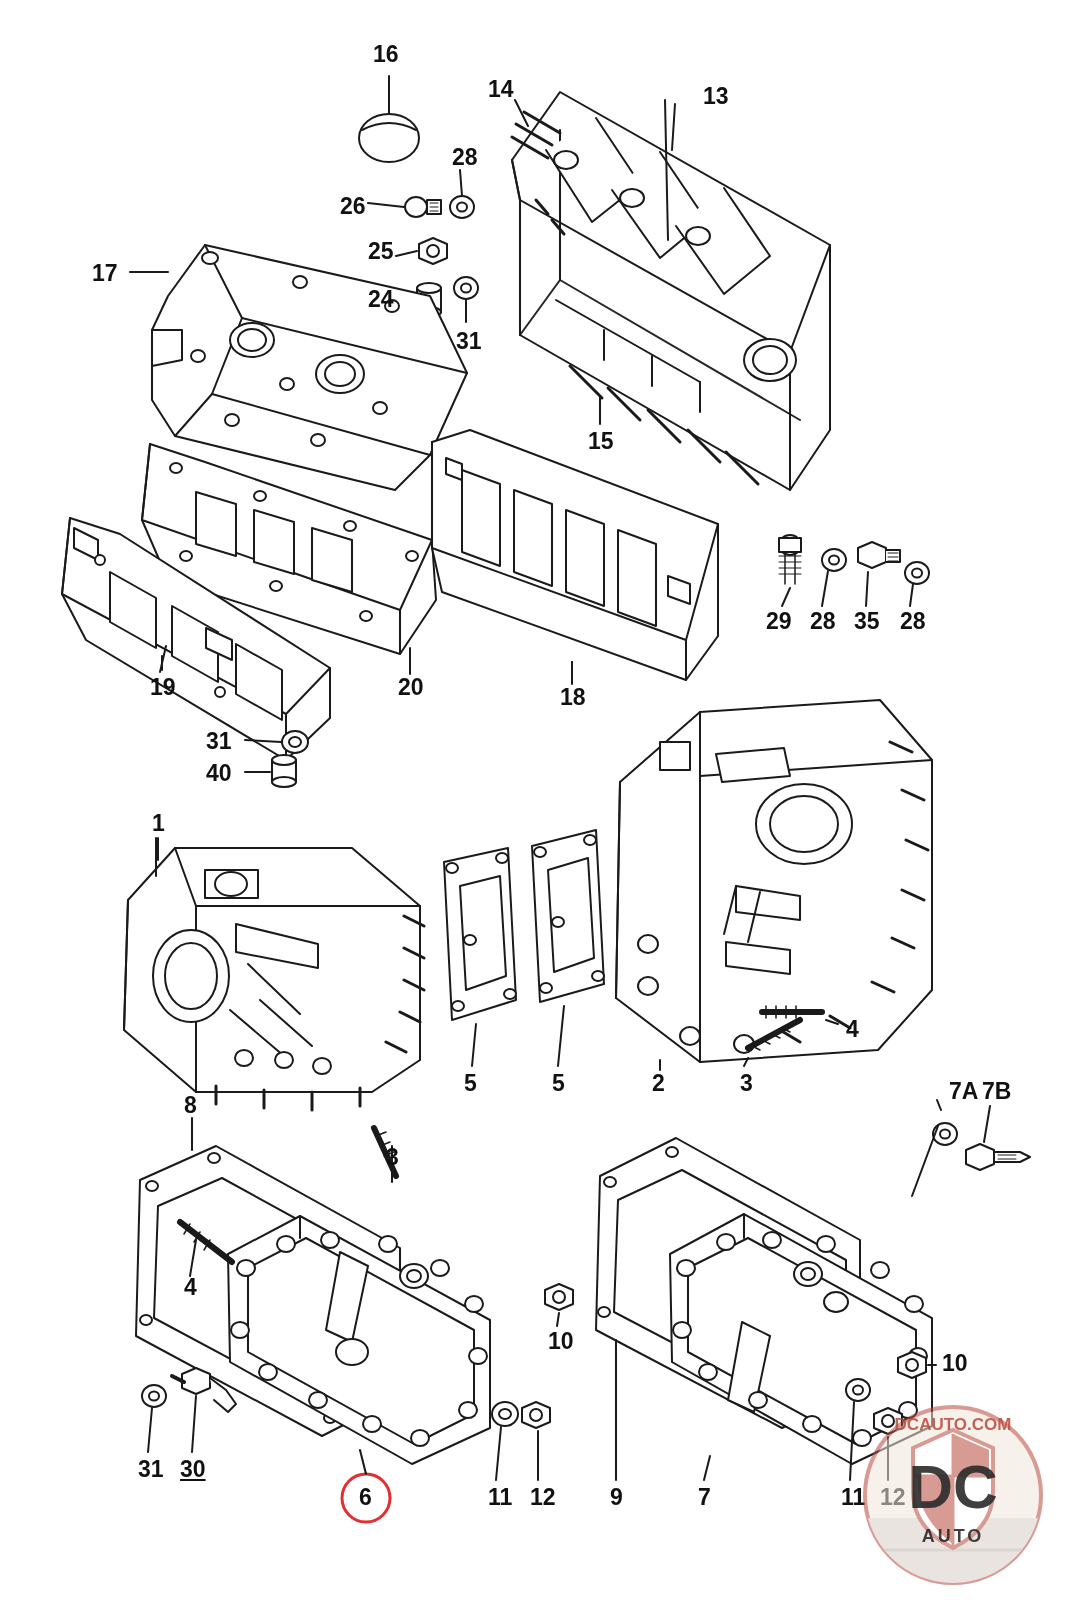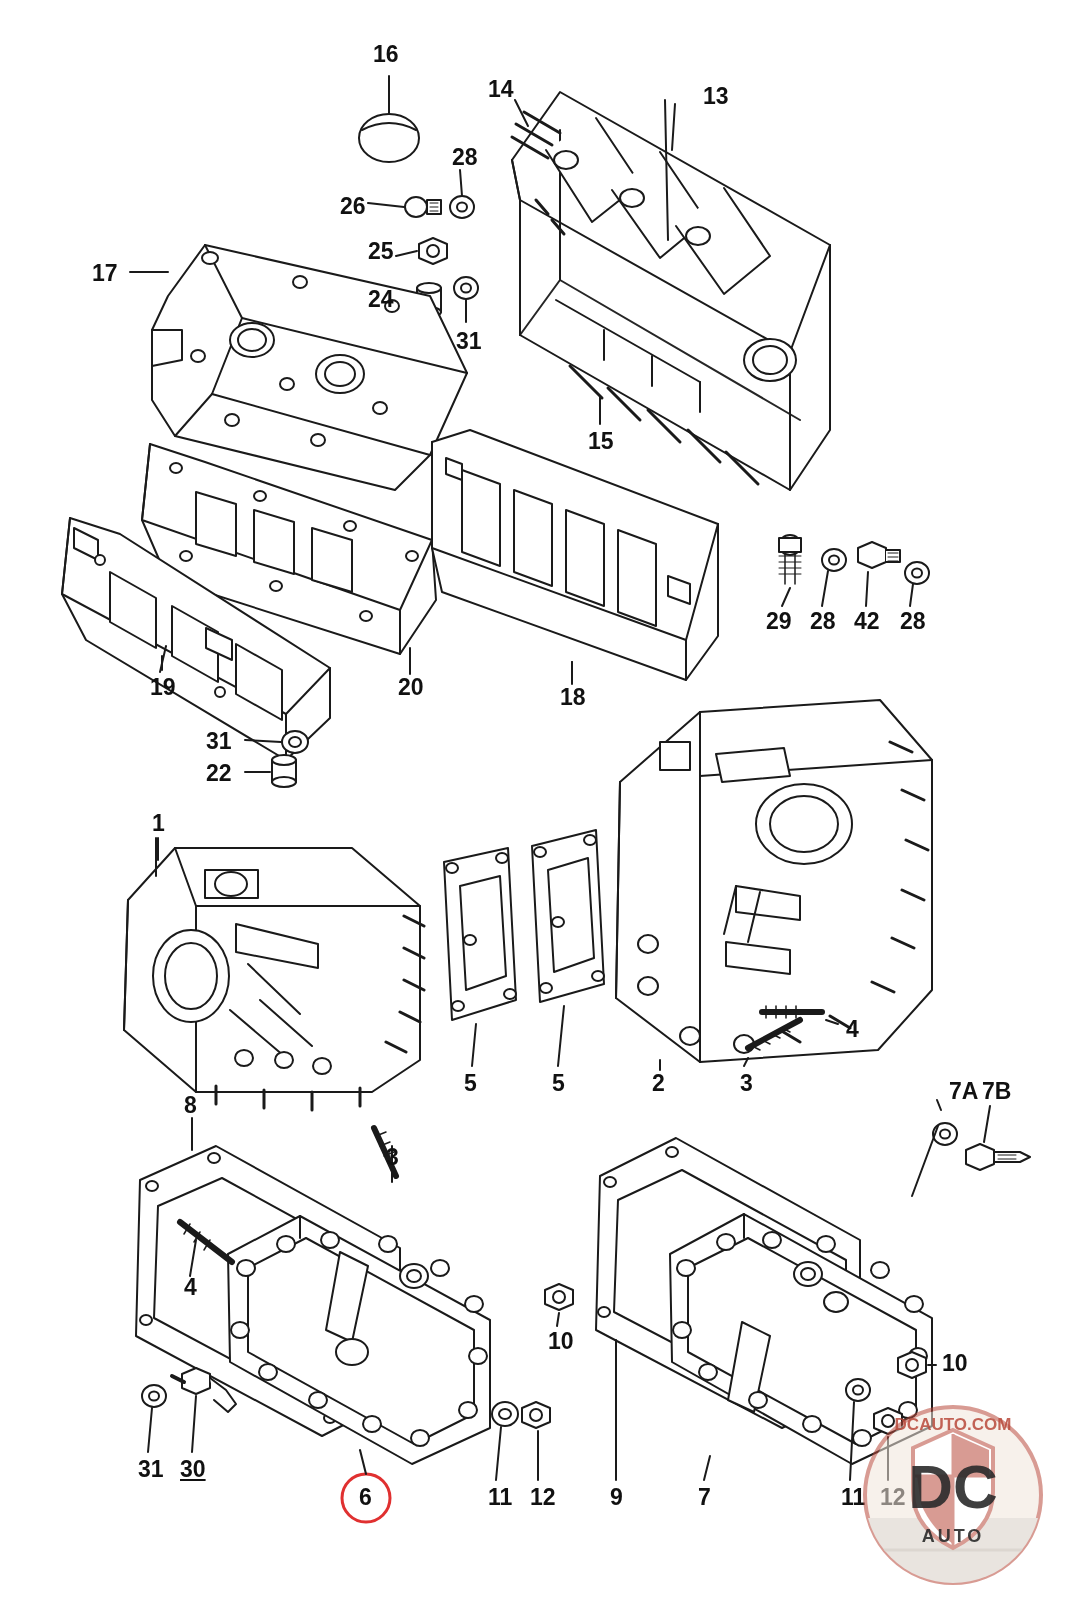--- a/index.html
+++ b/index.html
@@ -415,27 +415,27 @@
   <div class="callout" style="left:703px;top:85px;">13</div>
   <div class="callout" style="left:452px;top:146px;">28</div>
   <div class="callout" style="left:340px;top:195px;">26</div>
   <div class="callout" style="left:92px;top:262px;">17</div>
   <div class="callout" style="left:368px;top:240px;">25</div>
   <div class="callout" style="left:368px;top:288px;">24</div>
   <div class="callout" style="left:456px;top:330px;">31</div>
   <div class="callout" style="left:588px;top:430px;">15</div>
   <div class="callout" style="left:766px;top:610px;">29</div>
   <div class="callout" style="left:810px;top:610px;">28</div>
-  <div class="callout" style="left:854px;top:610px;">42</div>
+  <div class="callout" style="left:854px;top:610px;">35</div>
   <div class="callout" style="left:900px;top:610px;">28</div>
   <div class="callout" style="left:150px;top:676px;">19</div>
   <div class="callout" style="left:398px;top:676px;">20</div>
   <div class="callout" style="left:560px;top:686px;">18</div>
   <div class="callout" style="left:206px;top:730px;">31</div>
-  <div class="callout" style="left:206px;top:762px;">22</div>
+  <div class="callout" style="left:206px;top:762px;">40</div>
   <div class="callout" style="left:152px;top:812px;">1</div>
   <div class="callout" style="left:464px;top:1072px;">5</div>
   <div class="callout" style="left:552px;top:1072px;">5</div>
   <div class="callout" style="left:652px;top:1072px;">2</div>
   <div class="callout" style="left:740px;top:1072px;">3</div>
   <div class="callout" style="left:846px;top:1018px;">4</div>
   <div class="callout" style="left:926px;top:1080px;margin-left:23px;">7A</div>
   <div class="callout" style="left:982px;top:1080px;">7B</div>
   <div class="callout" style="left:184px;top:1094px;">8</div>
   <div class="callout" style="left:386px;top:1146px;">3</div>

